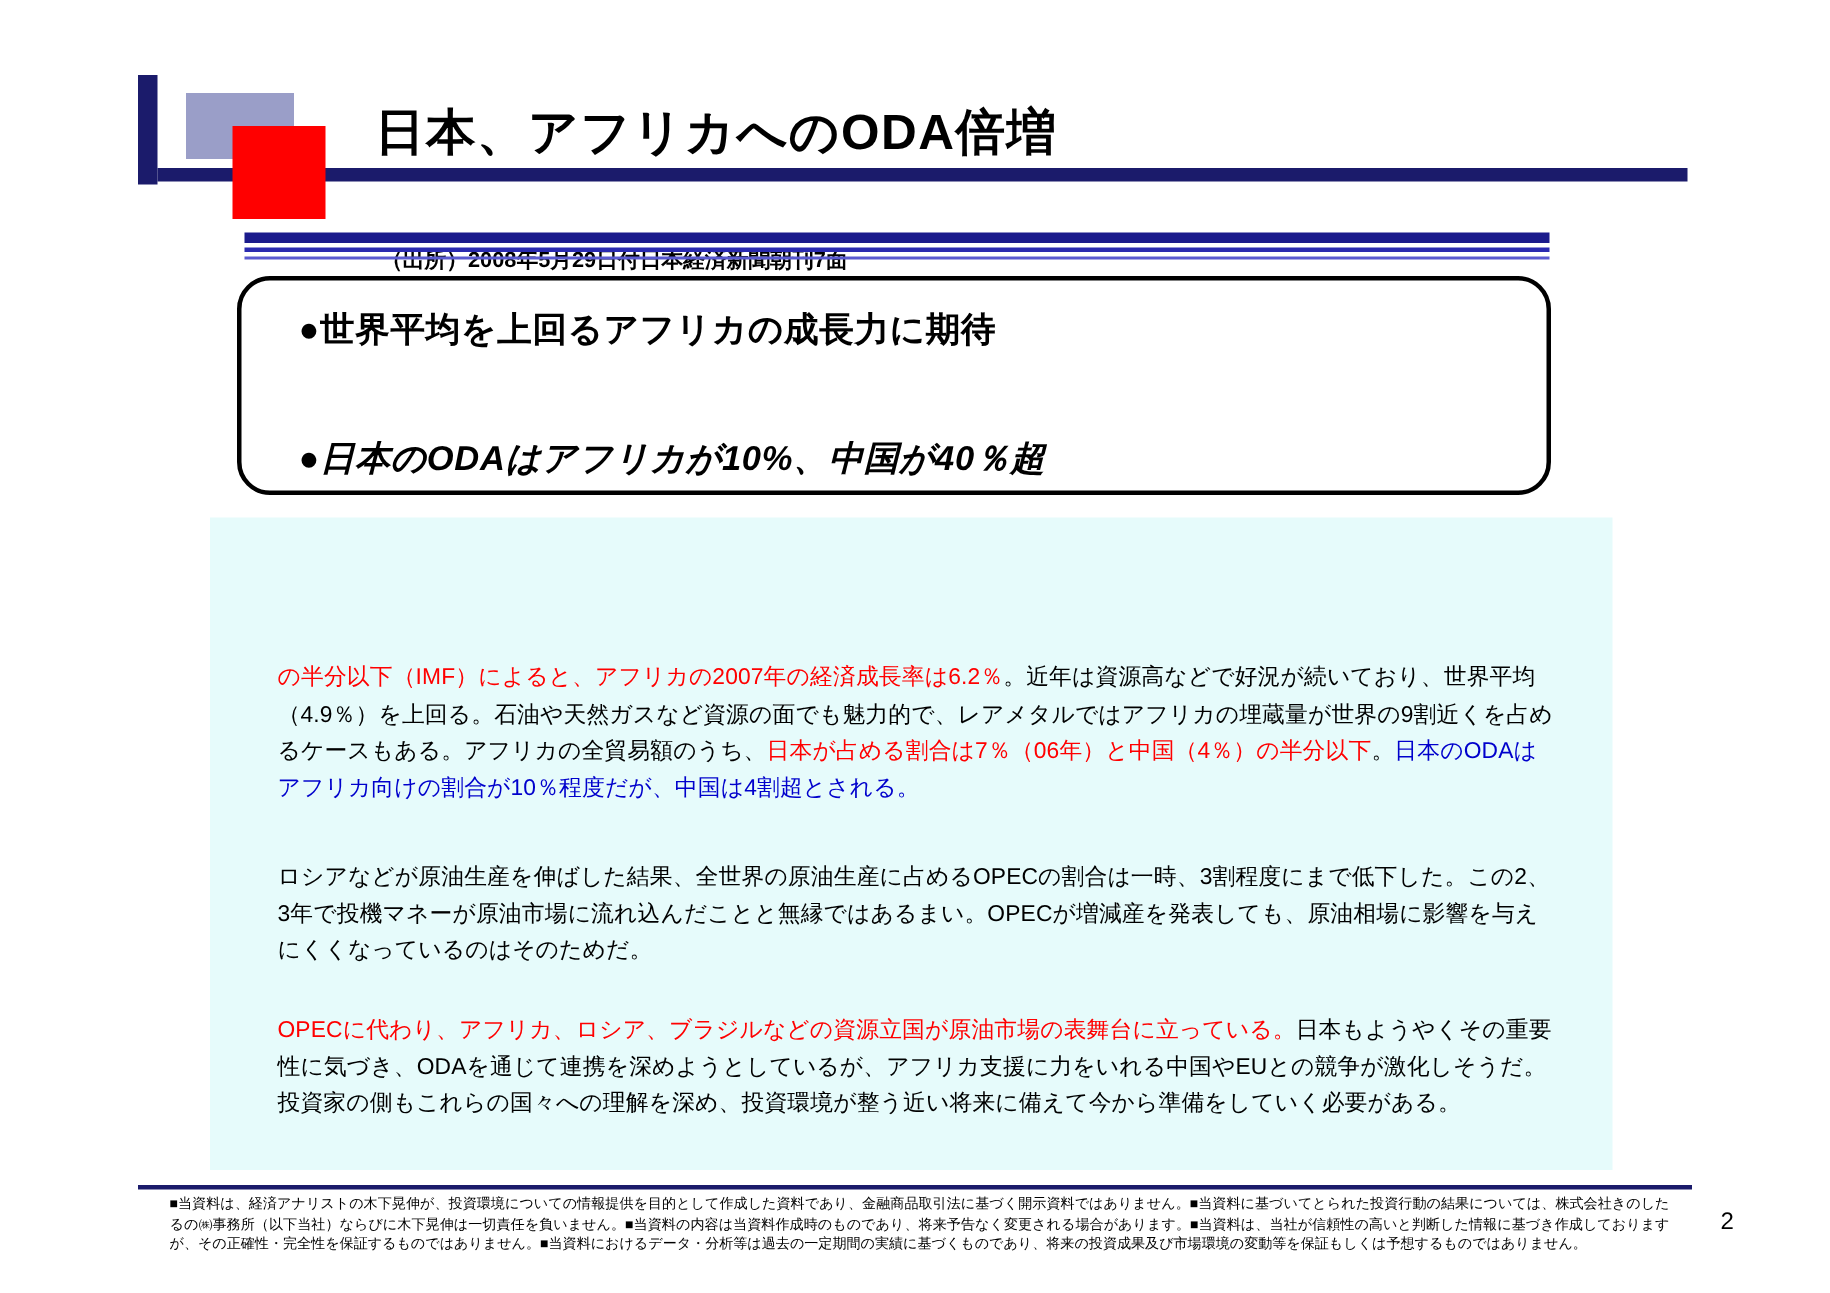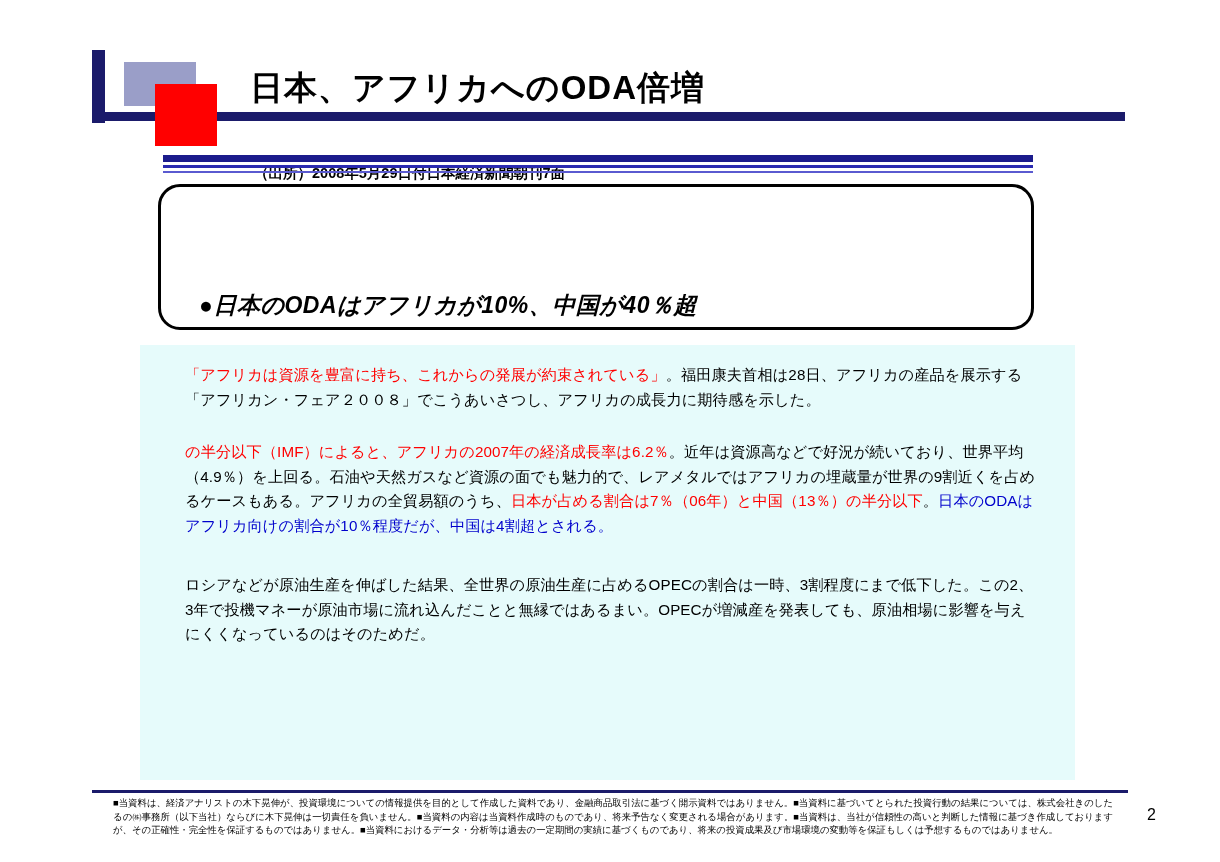--- a/index.html
+++ b/index.html
@@ -157,20 +157,21 @@
   }
   .disclaimer {
     position: absolute;
     left: 113px;
     top: 796px;
     width: 1000px;
     font-size: 9.4px;
     line-height: 1.45;
     color: #000000;
     text-align: justify;
+    font-family: Liberation Mono, monospace;
   }
   .page-number {
     position: absolute;
     left: 1147px;
     top: 806px;
     font-size: 16px;
     color: #000000;
   }
 </style>
 </head>
@@ -184,37 +185,38 @@
   <div class="hdr-red-square"></div>
 
   <div class="title">日本、アフリカへのODA倍増</div>
   <div class="source">（出所）2008年5月29日付日本経済新聞朝刊7面</div>
 
   <div class="hdr-rule-thick"></div>
   <div class="hdr-rule-thin"></div>
   <div class="hdr-rule-thin2"></div>
 
   <div class="bullet-box">
+    <div class="bullet-line b1">●世界平均を上回るアフリカの成長力に期待</div>
     <div class="bullet-line b3">●日本のODAはアフリカが10%、中国が40％超</div>
   </div>
 
   <div class="article">
 
-    <div class="para p1">
-      <span class="red">「アフリカは資源を豊富に持ち、これからの発展が約束されている」</span><span>。福田康夫首相は28日、アフリカの産品を展示する「アフリカン・フェア２００８」でこうあいさつし、アフリカの成長力に期待感を示した。</span>
-    </div>
 
     <div class="para p2">
-      <span class="red">の半分以下（IMF）によると、アフリカの2007年の経済成長率は6.2％</span><span>。近年は資源高などで好況が続いており、世界平均（4.9％）を上回る。石油や天然ガスなど資源の面でも魅力的で、レアメタルではアフリカの埋蔵量が世界の9割近くを占めるケースもある。アフリカの全貿易額のうち、</span><span class="red">日本が占める割合は7％（06年）と中国（13％）の半分以下</span><span>。</span><span class="blue">日本のODAはアフリカ向けの割合が10％程度だが、中国は4割超とされる。</span>
+      <span class="red">の半分以下（IMF）によると、アフリカの2007年の経済成長率は6.2％</span><span>。近年は資源高などで好況が続いており、世界平均（4.9％）を上回る。石油や天然ガスなど資源の面でも魅力的で、レアメタルではアフリカの埋蔵量が世界の9割近くを占めるケースもある。アフリカの全貿易額のうち、</span><span class="red">日本が占める割合は7％（06年）と中国（4％）の半分以下</span><span>。</span><span class="blue">日本のODAはアフリカ向けの割合が10％程度だが、中国は4割超とされる。</span>
     </div>
 
     <div class="para p3">
       <span>ロシアなどが原油生産を伸ばした結果、全世界の原油生産に占めるOPECの割合は一時、3割程度にまで低下した。この2、3年で投機マネーが原油市場に流れ込んだことと無縁ではあるまい。OPECが増減産を発表しても、原油相場に影響を与えにくくなっているのはそのためだ。</span>
     </div>
 
+    <div class="para p4">
+      <span class="red">OPECに代わり、アフリカ、ロシア、ブラジルなどの資源立国が原油市場の表舞台に立っている。</span><span>日本もようやくその重要性に気づき、ODAを通じて連携を深めようとしているが、アフリカ支援に力をいれる中国やEUとの競争が激化しそうだ。投資家の側もこれらの国々への理解を深め、投資環境が整う近い将来に備えて今から準備をしていく必要がある。</span>
+    </div>
 
   </div>
 
   <div class="footer-rule"></div>
   <div class="disclaimer">■当資料は、経済アナリストの木下晃伸が、投資環境についての情報提供を目的として作成した資料であり、金融商品取引法に基づく開示資料ではありません。■当資料に基づいてとられた投資行動の結果については、株式会社きのしたるの㈱事務所（以下当社）ならびに木下晃伸は一切責任を負いません。■当資料の内容は当資料作成時のものであり、将来予告なく変更される場合があります。■当資料は、当社が信頼性の高いと判断した情報に基づき作成しておりますが、その正確性・完全性を保証するものではありません。■当資料におけるデータ・分析等は過去の一定期間の実績に基づくものであり、将来の投資成果及び市場環境の変動等を保証もしくは予想するものではありません。</div>
   <div class="page-number">2</div>
 
 </div>
 
 </body></html>

